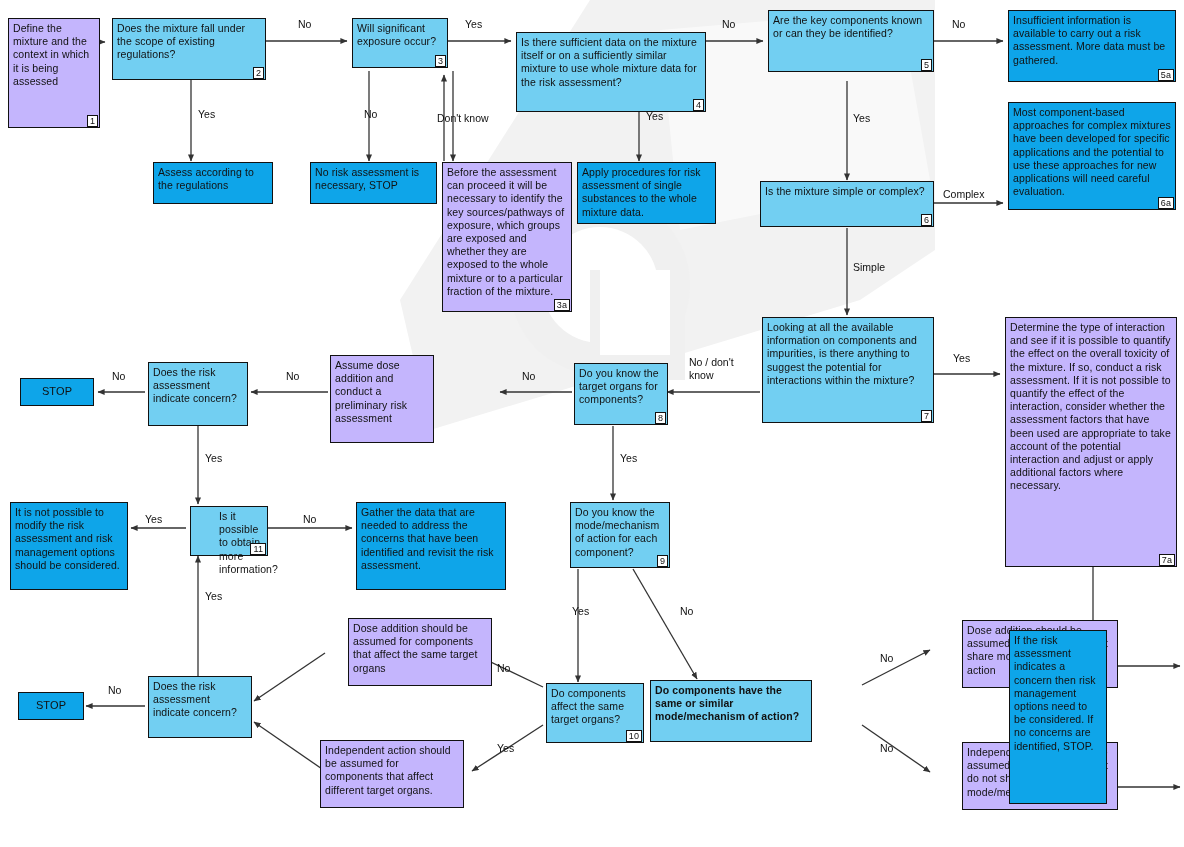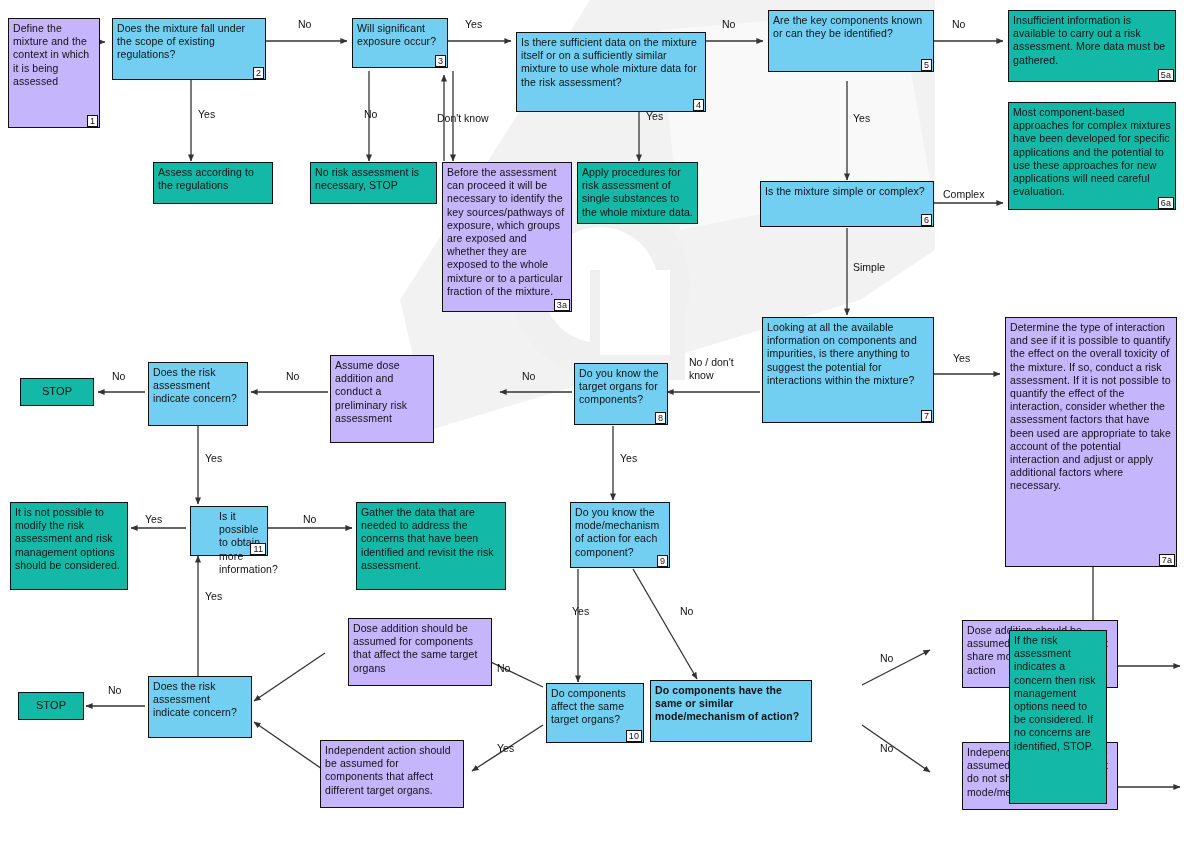--- a/index.html
+++ b/index.html
@@ -4,21 +4,21 @@
 <style>
   html,body{margin:0;padding:0;background:#ffffff;}
   body{font-family:"Liberation Sans",sans-serif;}
   #canvas{position:relative;width:1184px;height:847px;background:#ffffff;overflow:hidden;}
   .wm{position:absolute;pointer-events:none;}
   .node{position:absolute;box-sizing:border-box;border:1.5px solid #111;
         font-size:10.5px;line-height:13.2px;color:#111;padding:3px 4px 3px 4px;
         letter-spacing:0.1px;}
   .node .txt{display:block;white-space:pre-line;}
   .blue{background:#72CFF2;}
-  .red{background:#14b8a6;}
+  .red{background:#0ea5e9;}
   .white{background:#c4b5fd;}
   .stop{display:flex;align-items:center;justify-content:center;padding:0;font-size:11px;}
   .tag{position:absolute;right:1px;bottom:0px;border:1px solid #111;background:#fff;
        font-size:9px;line-height:10px;padding:0 2px;color:#111;font-family:"Liberation Sans",sans-serif;}
   .lbl{position:absolute;font-size:10.5px;color:#111;line-height:13px;white-space:pre-line;}
   svg.edges{position:absolute;left:0;top:0;width:1184px;height:847px;pointer-events:none;}
 </style>
 </head>
 <body>
 
@@ -139,21 +139,21 @@
   <div class="node white" style="left:442px; top:162px; width:130px; height:150px;">
     <span class="txt">Before the assessment can proceed it will be necessary to identify the key sources/pathways of exposure, which groups are exposed and whether they are exposed to the whole mixture or to a particular fraction of the mixture.</span>
     <span class="tag">3a</span>
   </div>
 
   <div class="node blue" style="left:516px; top:5px; width:190px; height:80px;margin-top:27px;">
     <span class="txt">Is there sufficient data on the mixture itself or on a sufficiently similar mixture to use whole mixture data for the risk assessment?</span>
     <span class="tag">4</span>
   </div>
 
-  <div class="node red" style="left:577px; top:162px; width:121px; height:62px;">
+  <div class="node red" style="left:577px; top:162px; width:139px; height:62px;">
     <span class="txt">Apply procedures for risk assessment of single substances to the whole mixture data.</span>
   </div>
 
   <div class="node blue" style="left:768px; top:10px; width:166px; height:62px;">
     <span class="txt">Are the key components known or can they be identified?</span>
     <span class="tag">5</span>
   </div>
 
   <div class="node red" style="left:1008px; top:10px; width:168px; height:72px;">
     <span class="txt">Insufficient information is available to carry out a risk assessment. More data must be gathered.</span>

